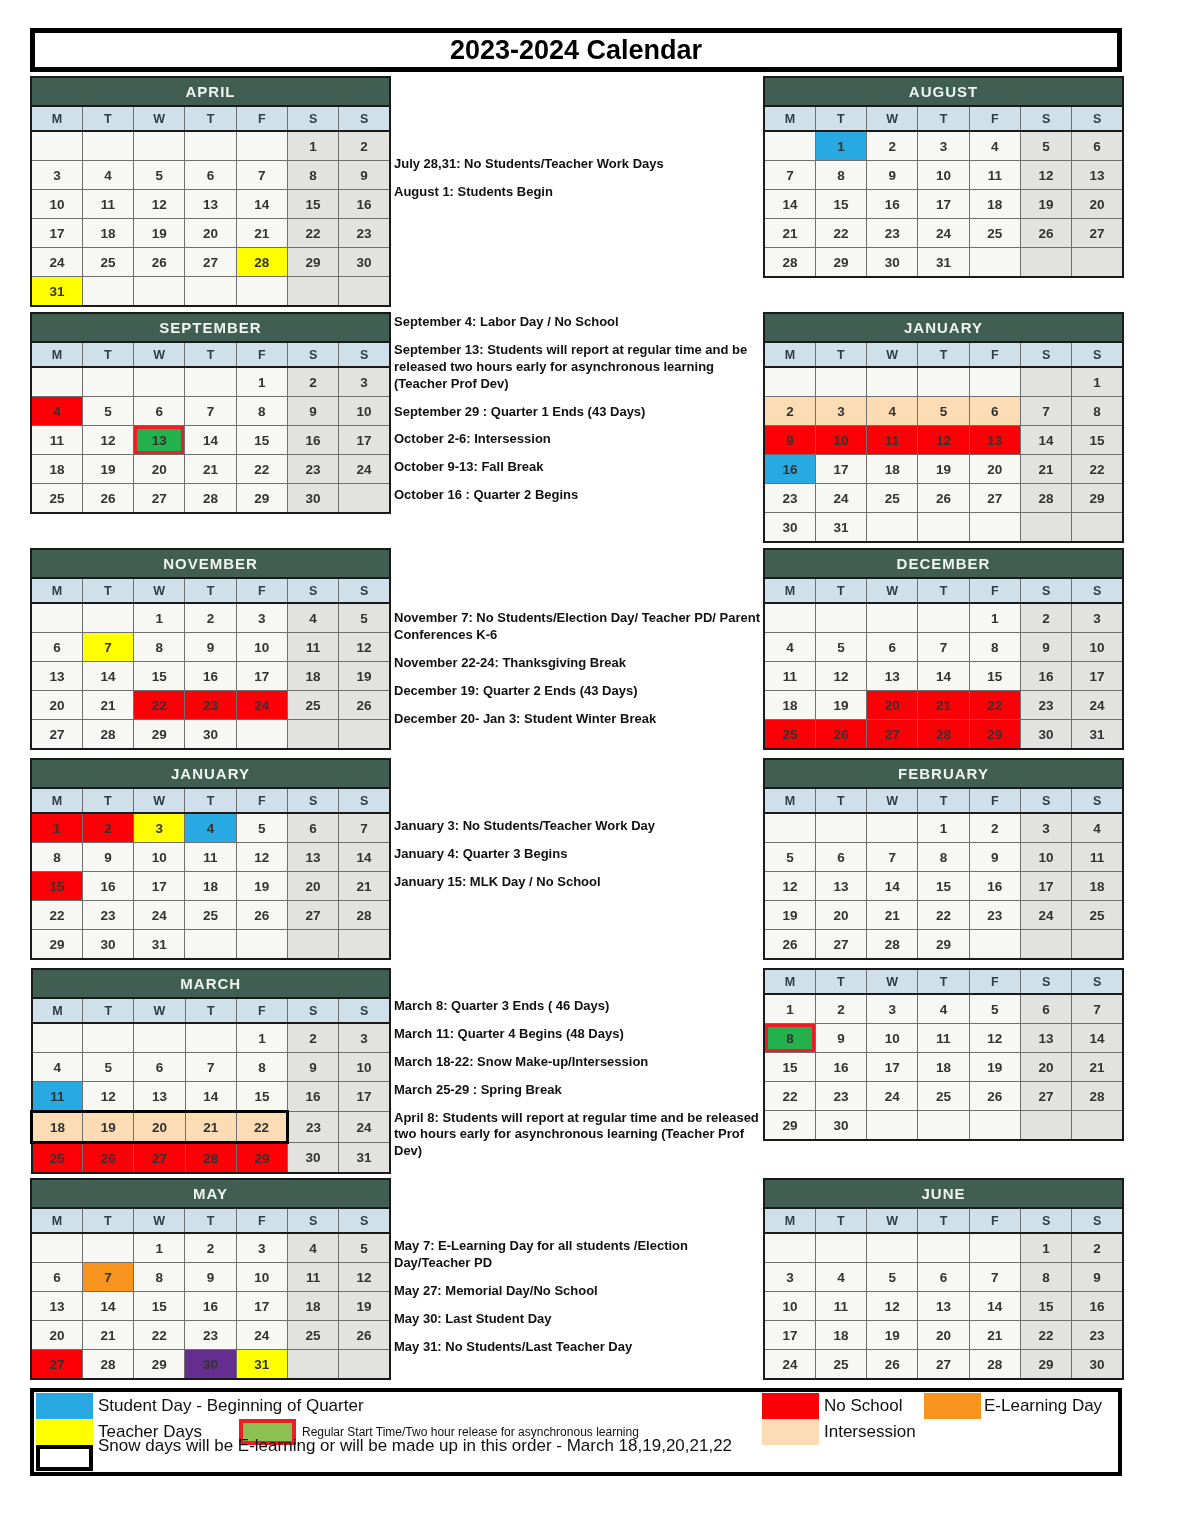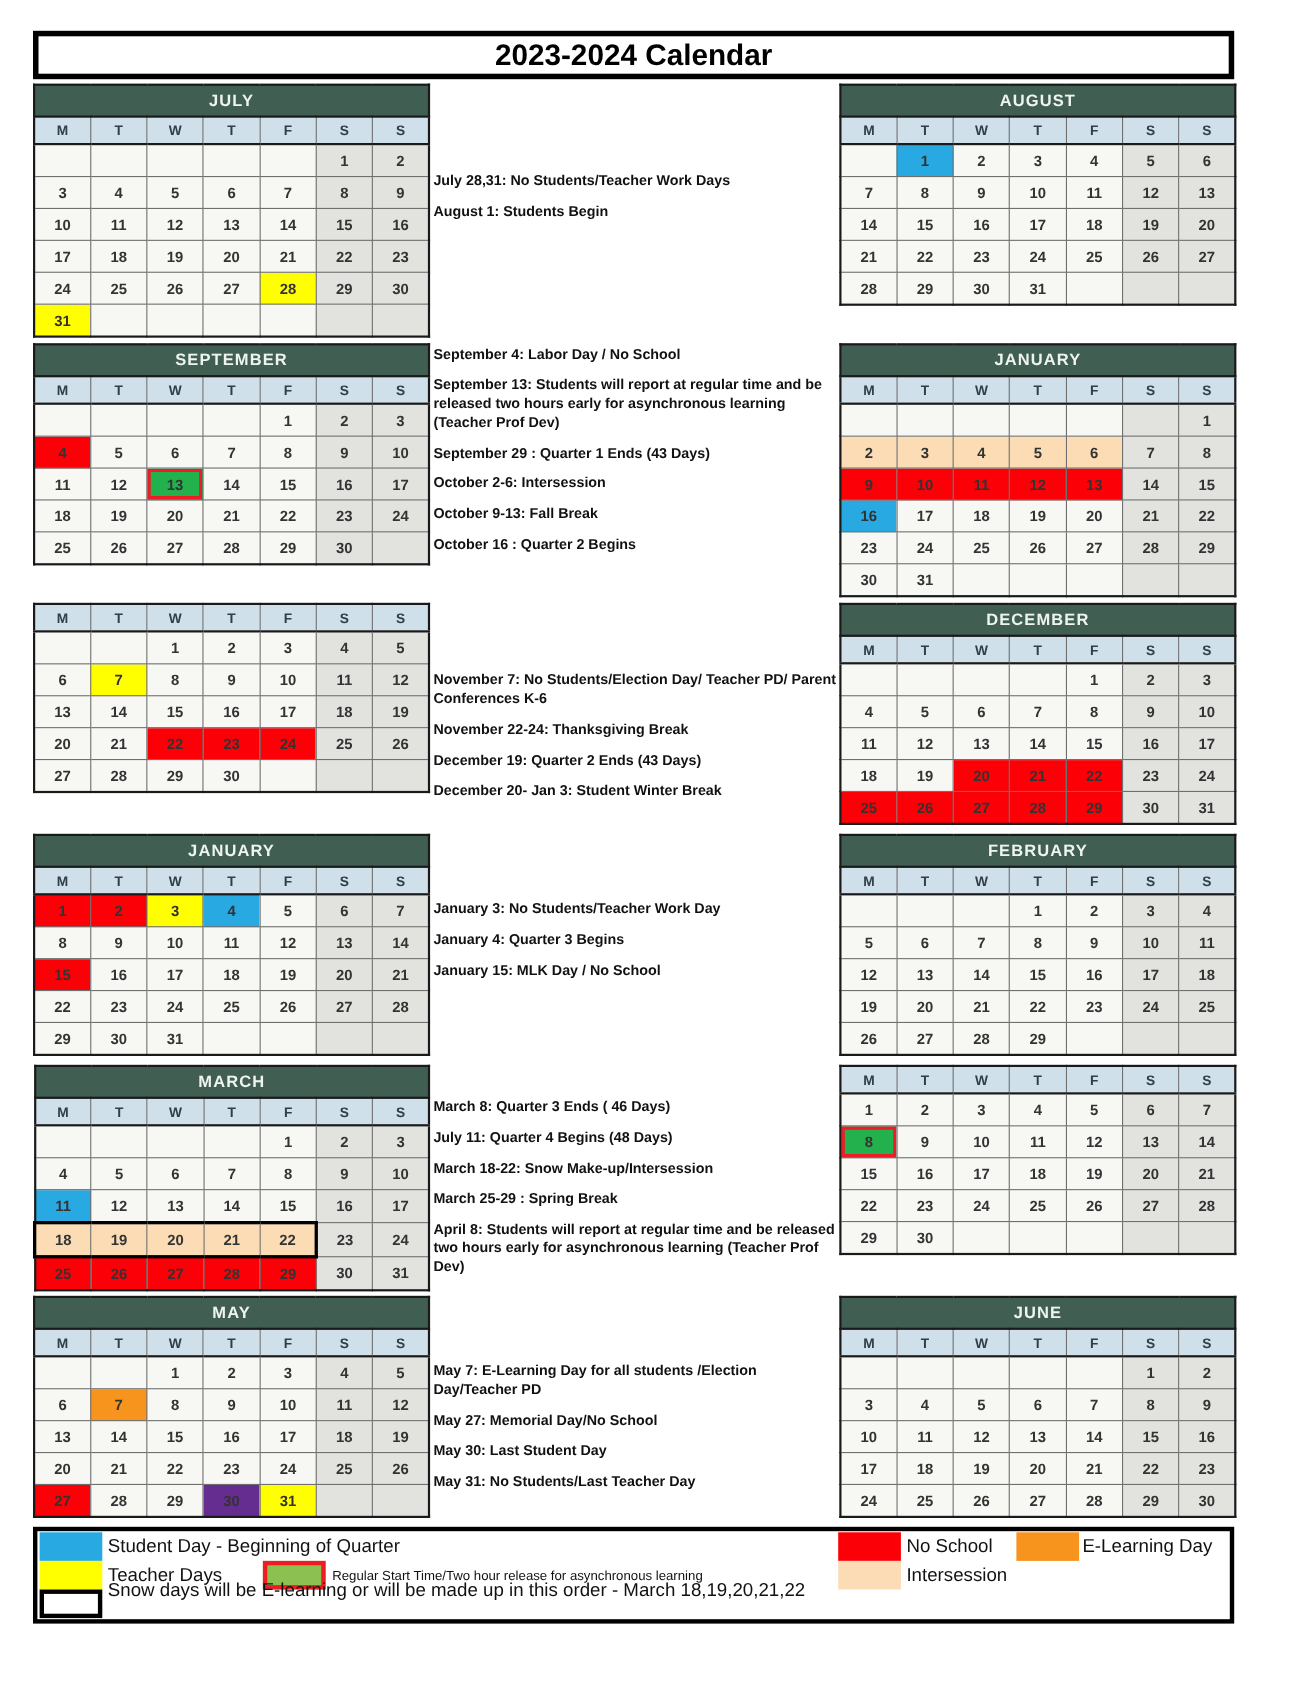--- a/index.html
+++ b/index.html
@@ -79,21 +79,21 @@
 </style>
 </head>
 <body>
 
 <div class="title-box">2023-2024 Calendar</div>
 
 <div class="month col-left  row-1">
     <table class="cal">
       <tbody>
         <tr class="mh">
-          <th colspan="7">JULY</th>
+          <th colspan="7">APRIL</th>
         </tr>
         <tr class="dh">
           <th>M</th>
           <th>T</th>
           <th>W</th>
           <th>T</th>
           <th>F</th>
           <th>S</th>
           <th>S</th>
         </tr>
@@ -348,20 +348,23 @@
           <td class="wd" style=""></td>
           <td class="we" style=""></td>
           <td class="we" style=""></td>
         </tr>
       </tbody>
     </table>
   </div>
 <div class="month col-left  row-3">
     <table class="cal">
       <tbody>
+        <tr class="mh">
+          <th colspan="7">NOVEMBER</th>
+        </tr>
         <tr class="dh">
           <th>M</th>
           <th>T</th>
           <th>W</th>
           <th>T</th>
           <th>F</th>
           <th>S</th>
           <th>S</th>
         </tr>
         <tr>
@@ -869,21 +872,21 @@
     <p class="note-line">December 19:  Quarter 2 Ends (43 Days)</p>
     <p class="note-line">December 20- Jan 3:  Student Winter Break</p>
   </div>
 <div class="notes note-top-january">
     <p class="note-line">January 3: No Students/Teacher Work Day</p>
     <p class="note-line">January 4:  Quarter 3 Begins</p>
     <p class="note-line">January 15:  MLK Day / No School</p>
   </div>
 <div class="notes note-top-march">
     <p class="note-line">March 8:  Quarter 3 Ends ( 46 Days)</p>
-    <p class="note-line">July 11: Quarter 4 Begins (48 Days)</p>
+    <p class="note-line">March 11: Quarter 4 Begins (48 Days)</p>
     <p class="note-line">March 18-22: Snow Make-up/Intersession</p>
     <p class="note-line">March 25-29 : Spring Break</p>
     <p class="note-line">April 8:  Students will report at regular time and be released two hours early for asynchronous learning (Teacher Prof Dev)</p>
   </div>
 <div class="notes note-top-may">
     <p class="note-line">May 7:  E-Learning Day for all students /Election Day/Teacher PD</p>
     <p class="note-line">May 27: Memorial Day/No School</p>
     <p class="note-line">May 30:  Last Student Day</p>
     <p class="note-line">May 31: No Students/Last Teacher Day</p>
   </div>

